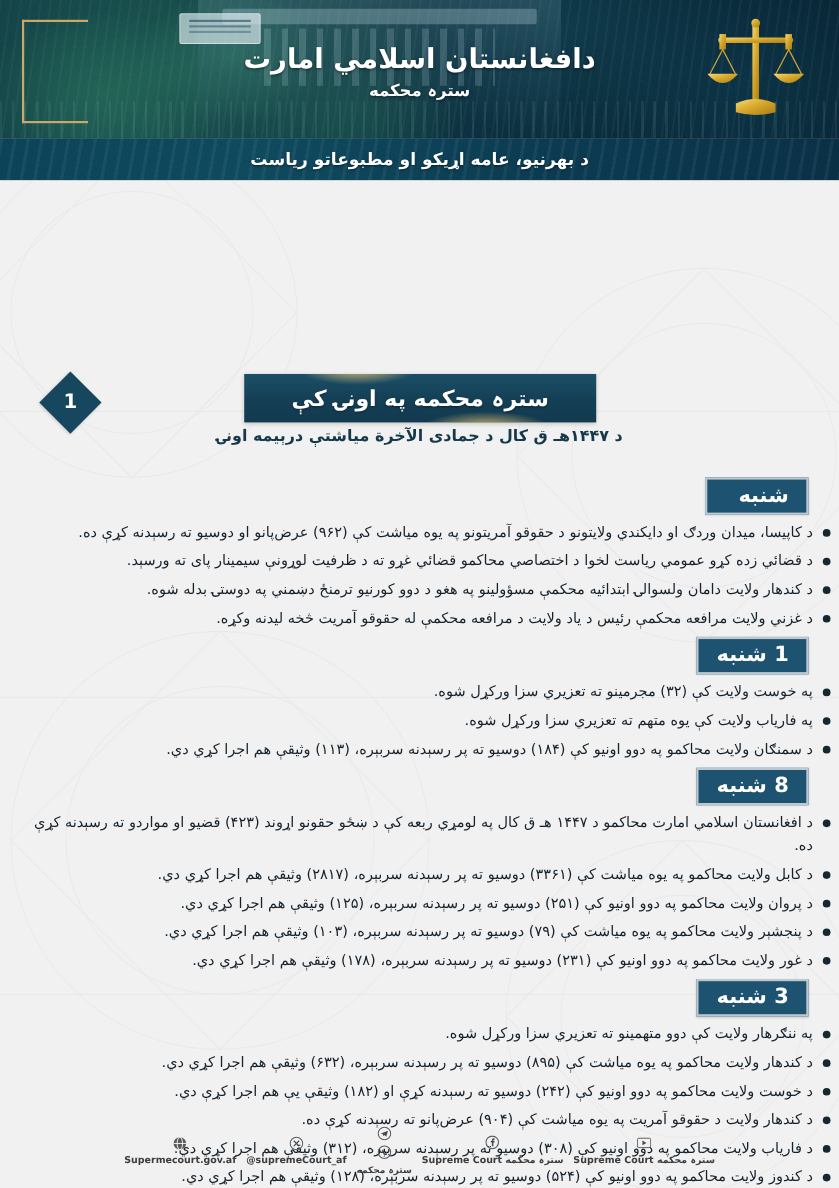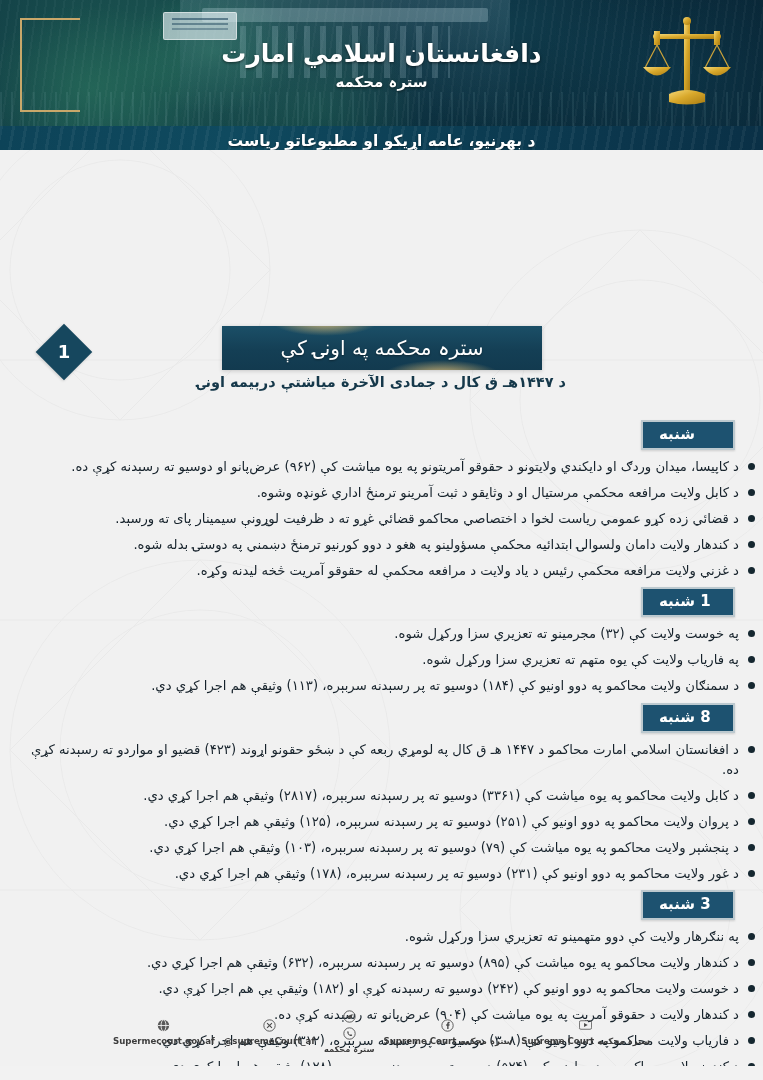--- a/index.html
+++ b/index.html
@@ -78,24 +78,24 @@
   .hdr-title-sub{
     color:#ffffff;font-size:15px;font-weight:bold;margin-top:4px;
     text-shadow:0 1px 3px rgba(0,0,0,.55);
   }
 
   
   .scales{position:absolute;right:30px;top:14px;width:92px;height:96px;z-index:6;}
 
   
   .subbanner{
-    position:relative;width:763px;height:24px;
+    position:relative;width:763px;height:38px;
     background:
       linear-gradient(90deg,#0d4358 0%,#0f4a5f 30%,#0c3d53 60%,#0a3046 100%);
-    display:flex;align-items:flex-end;justify-content:center;
+    display:flex;align-items:center;justify-content:center;
     overflow:hidden;
   }
   .subbanner:before{
     content:"";position:absolute;inset:0;
     background:repeating-linear-gradient(100deg, rgba(255,255,255,.05) 0 3px, rgba(0,0,0,0) 3px 12px);
   }
   .subbanner-txt{
     position:relative;color:#fff;font-size:15.5px;font-weight:bold;
     text-shadow:0 1px 2px rgba(0,0,0,.5);
   }
@@ -132,41 +132,41 @@
   .title-plate:before{
     content:"";position:absolute;left:48px;top:-22px;width:110px;height:32px;
     background:radial-gradient(ellipse at center, rgba(240,200,120,.95) 0%, rgba(220,175,90,0) 70%);
   }
   .title-plate:after{
     content:"";position:absolute;right:40px;bottom:-22px;width:120px;height:32px;
     background:radial-gradient(ellipse at center, rgba(240,200,120,.95) 0%, rgba(220,175,90,0) 70%);
   }
   .title-plate span{
     position:relative;display:block;line-height:44px;text-align:center;
-    color:#fff;font-size:20px;font-weight:normal;
+    color:#fff;font-size:20px;font-weight:bold;
     text-shadow:0 1px 2px rgba(0,0,0,.4);
   }
   .date-line{
     position:absolute;left:0;right:0;top:224px;text-align:center;
     color:#15384a;font-size:14.5px;font-weight:bold;
   }
 
   
   .sections{
     position:absolute;left:0;top:270px;width:763px;
   }
   .day-block{ margin-bottom:6px; }
   .day-head{
     display:flex;justify-content:flex-start;padding-right:28px;
   }
   .day-chip{
     background:#1d5270;border:2px solid #bcc9cf;
-    color:#fff;font-size:15px;font-weight:bold;
+    color:#fff;font-size:19px;font-weight:bold;
     padding:3px 16px 5px;
-    min-width:58px;text-align:left;
+    min-width:58px;text-align:right;
     box-shadow:0 1px 2px rgba(0,0,0,.15);
   }
   .bullets{ margin:7px 0 0 0;padding:0;list-style:none; }
   .bullets li{
     position:relative;
     padding-right:24px;padding-left:28px;
     margin-bottom:6px;
     color:#16222b;font-size:13.2px;line-height:1.52;
     text-align:right;
     direction:rtl;
@@ -267,21 +267,20 @@
   <div class="date-line">د ۱۴۴۷هـ ق کال د جمادی الآخرة میاشتې درېیمه اونۍ</div>
 
   <div class="sections">
 
     <div class="day-block">
       <div class="day-head">
         <div class="day-chip">شنبه</div>
       </div>
       <ul class="bullets">
         <li><span class="dot"></span><span>د کاپیسا، میدان وردګ او دایکندي ولایتونو د حقوقو آمریتونو په یوه میاشت کې (۹۶۲) عرض‌پانو او دوسیو ته رسېدنه کړې ده.</span></li>
-        <li><span class="dot"></span><span>د کابل ولایت مرافعه محکمې مرستیال او د وثایقو د ثبت آمرینو ترمنځ اداري غونډه وشوه.</span></li>
         <li><span class="dot"></span><span>د قضائي زده کړو عمومي ریاست لخوا د اختصاصي محاکمو قضائي غړو ته د ظرفیت لوړونې سیمینار پای ته ورسېد.</span></li>
         <li><span class="dot"></span><span>د کندهار ولایت دامان ولسوالۍ ابتدائیه محکمې مسؤولینو په هغو د دوو کورنیو ترمنځ دښمني په دوستۍ بدله شوه.</span></li>
         <li><span class="dot"></span><span>د غزني ولایت مرافعه محکمې رئیس د یاد ولایت د مرافعه محکمې له حقوقو آمریت څخه لیدنه وکړه.</span></li>
       </ul>
     </div>
 
     <div class="day-block">
       <div class="day-head">
         <div class="day-chip">1 شنبه</div>
       </div>

